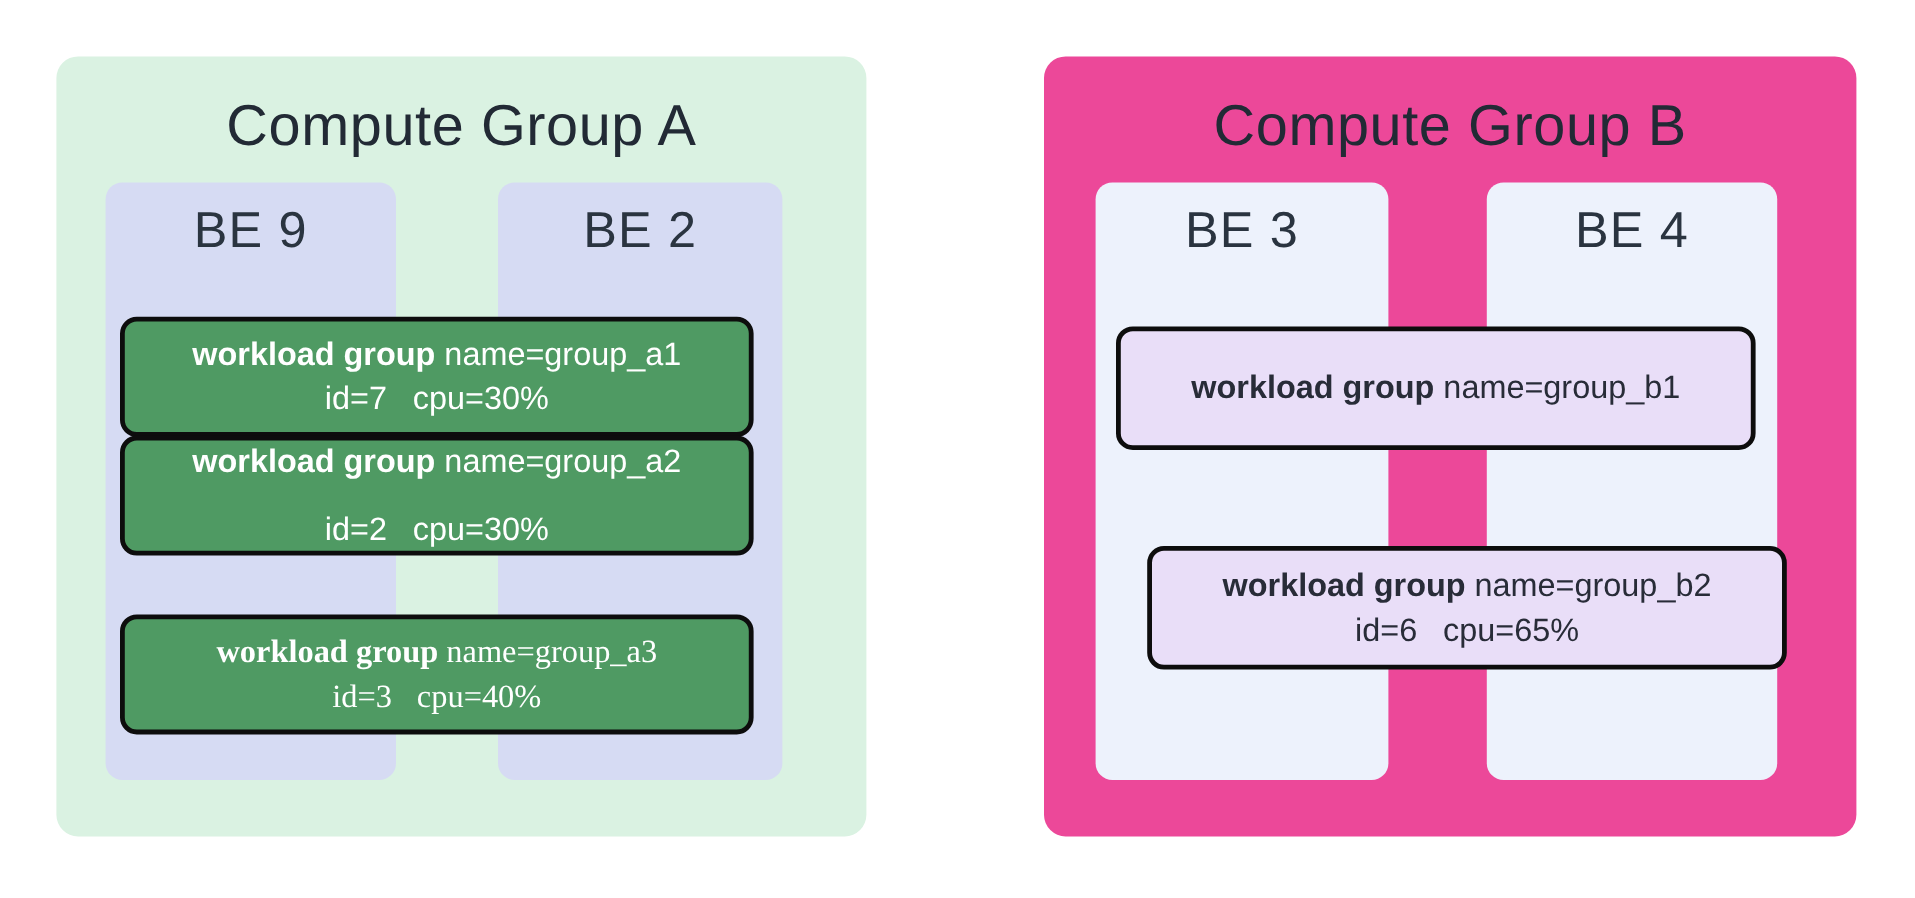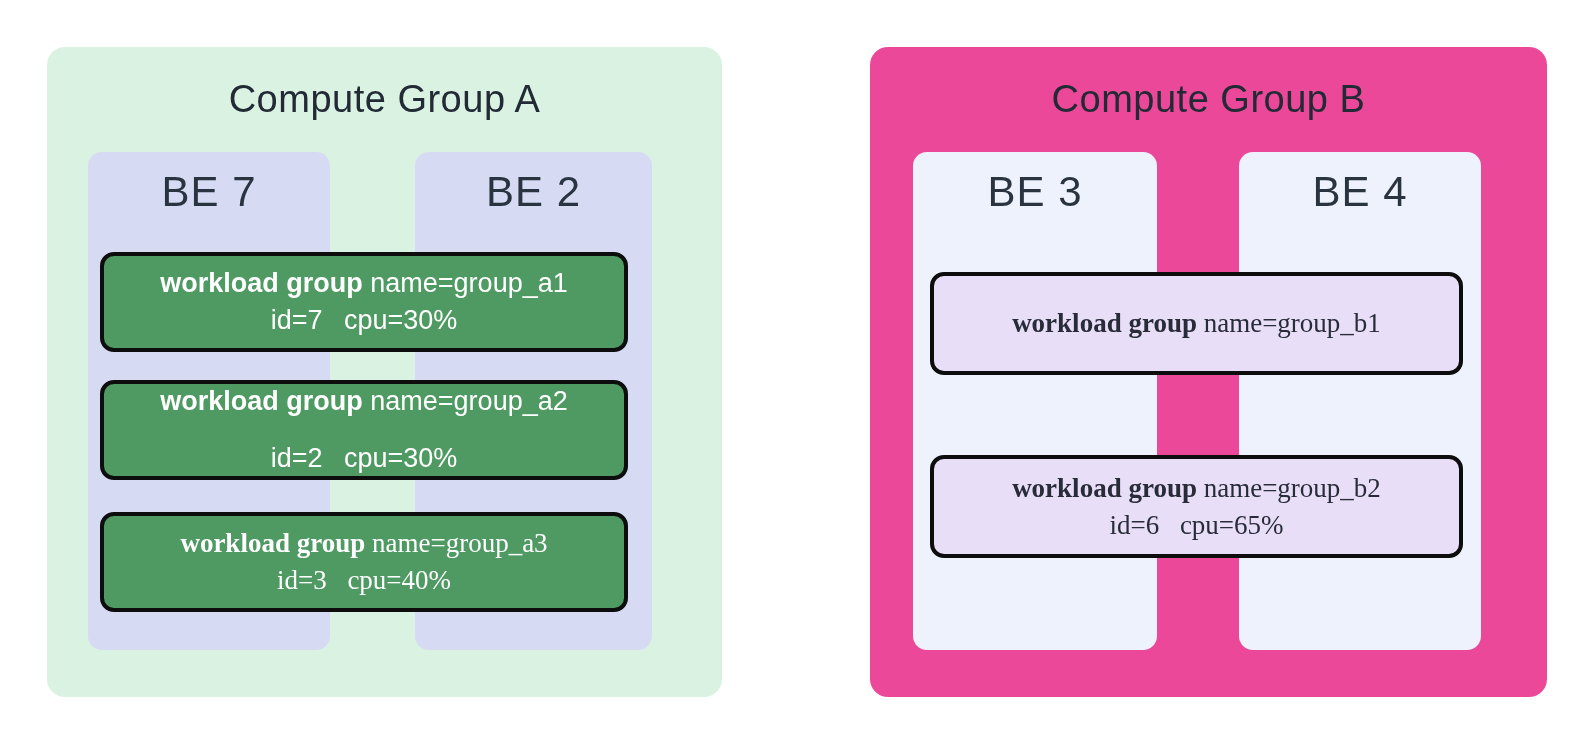--- a/index.html
+++ b/index.html
@@ -25,21 +25,21 @@
   }
   .group-a { left: 47px;  width: 675px; background: #daf2e2; }
   .group-b { left: 870px; width: 677px; background: #ec4899; }
 
   .group-title {
     position: absolute;
     top: 31px;
     left: 0;
     width: 100%;
     text-align: center;
-    font-size: 38px;
+    font-size: 48px;
     font-weight: 400;
     color: #222a35;
     letter-spacing: 0.5px;
   }
 
   .be {
     position: absolute;
     top: 105px;
     height: 498px;
     border-radius: 14px;
@@ -78,41 +78,40 @@
     height: 100px;
     background: #4f9a63;
     color: #ffffff;
   }
   .group-b .workload {
     left: 60px;
     width: 533px;
     height: 103px;
     background: #e9def8;
     color: #282c38;
-    font-family: Liberation Serif, serif;
   }
-  .wl-a1 { top: 205px; }
-  .wl-a2 { top: 333px; gap: 20px; }
+  .wl-a1 { top: 217px; }
+  .wl-a2 { top: 316px; gap: 20px; }
   .wl-a3 { top: 465px; font-family: Liberation Serif, serif; }
   .wl-b1 { top: 225px; }
-  .wl-b2 { top: 408px; }
+  .wl-b2 { top: 408px; margin-left: 26px; }
 
   .wl-bold { font-weight: 700; }
   .wl-cpu { margin-left: 14px; }
 </style>
 </head>
 <body>
 
 <div class="canvas">
 
   <div class="group group-a">
     <div class="group-title">Compute Group A</div>
 
     <div class="be be-1">
-      <div class="be-label">BE 7</div>
+      <div class="be-label">BE 9</div>
     </div>
     <div class="be be-2">
       <div class="be-label">BE 2</div>
     </div>
 
     <div class="workload wl-a1">
       <div>
         <span class="wl-bold">workload group</span>
         <span>name=group_a1</span>
       </div>

